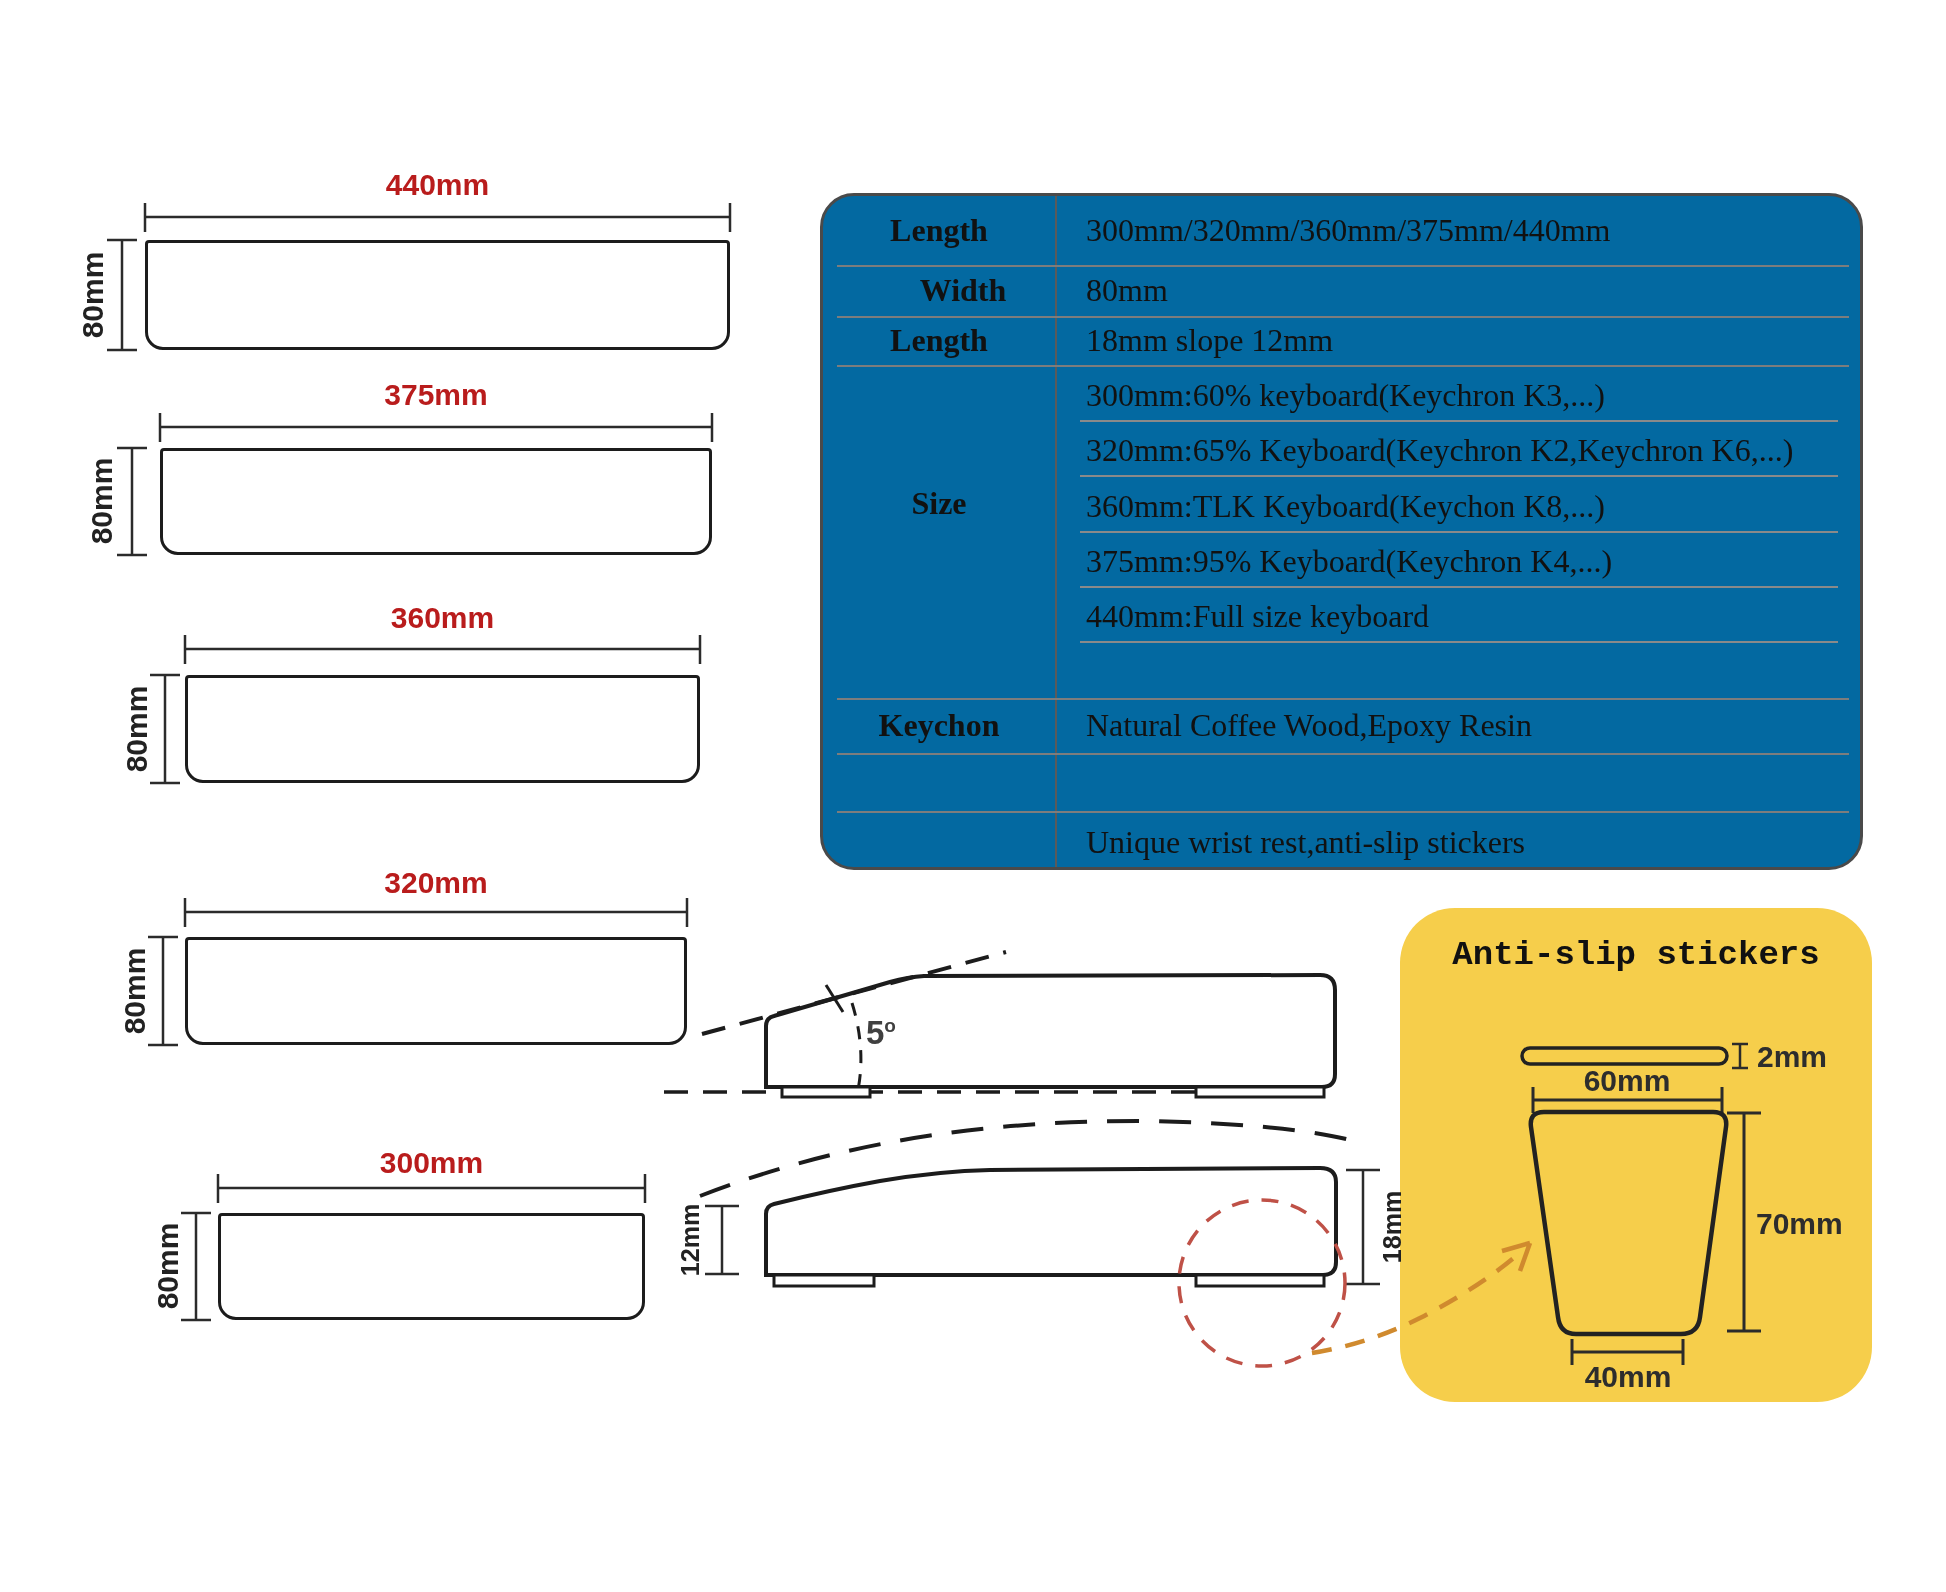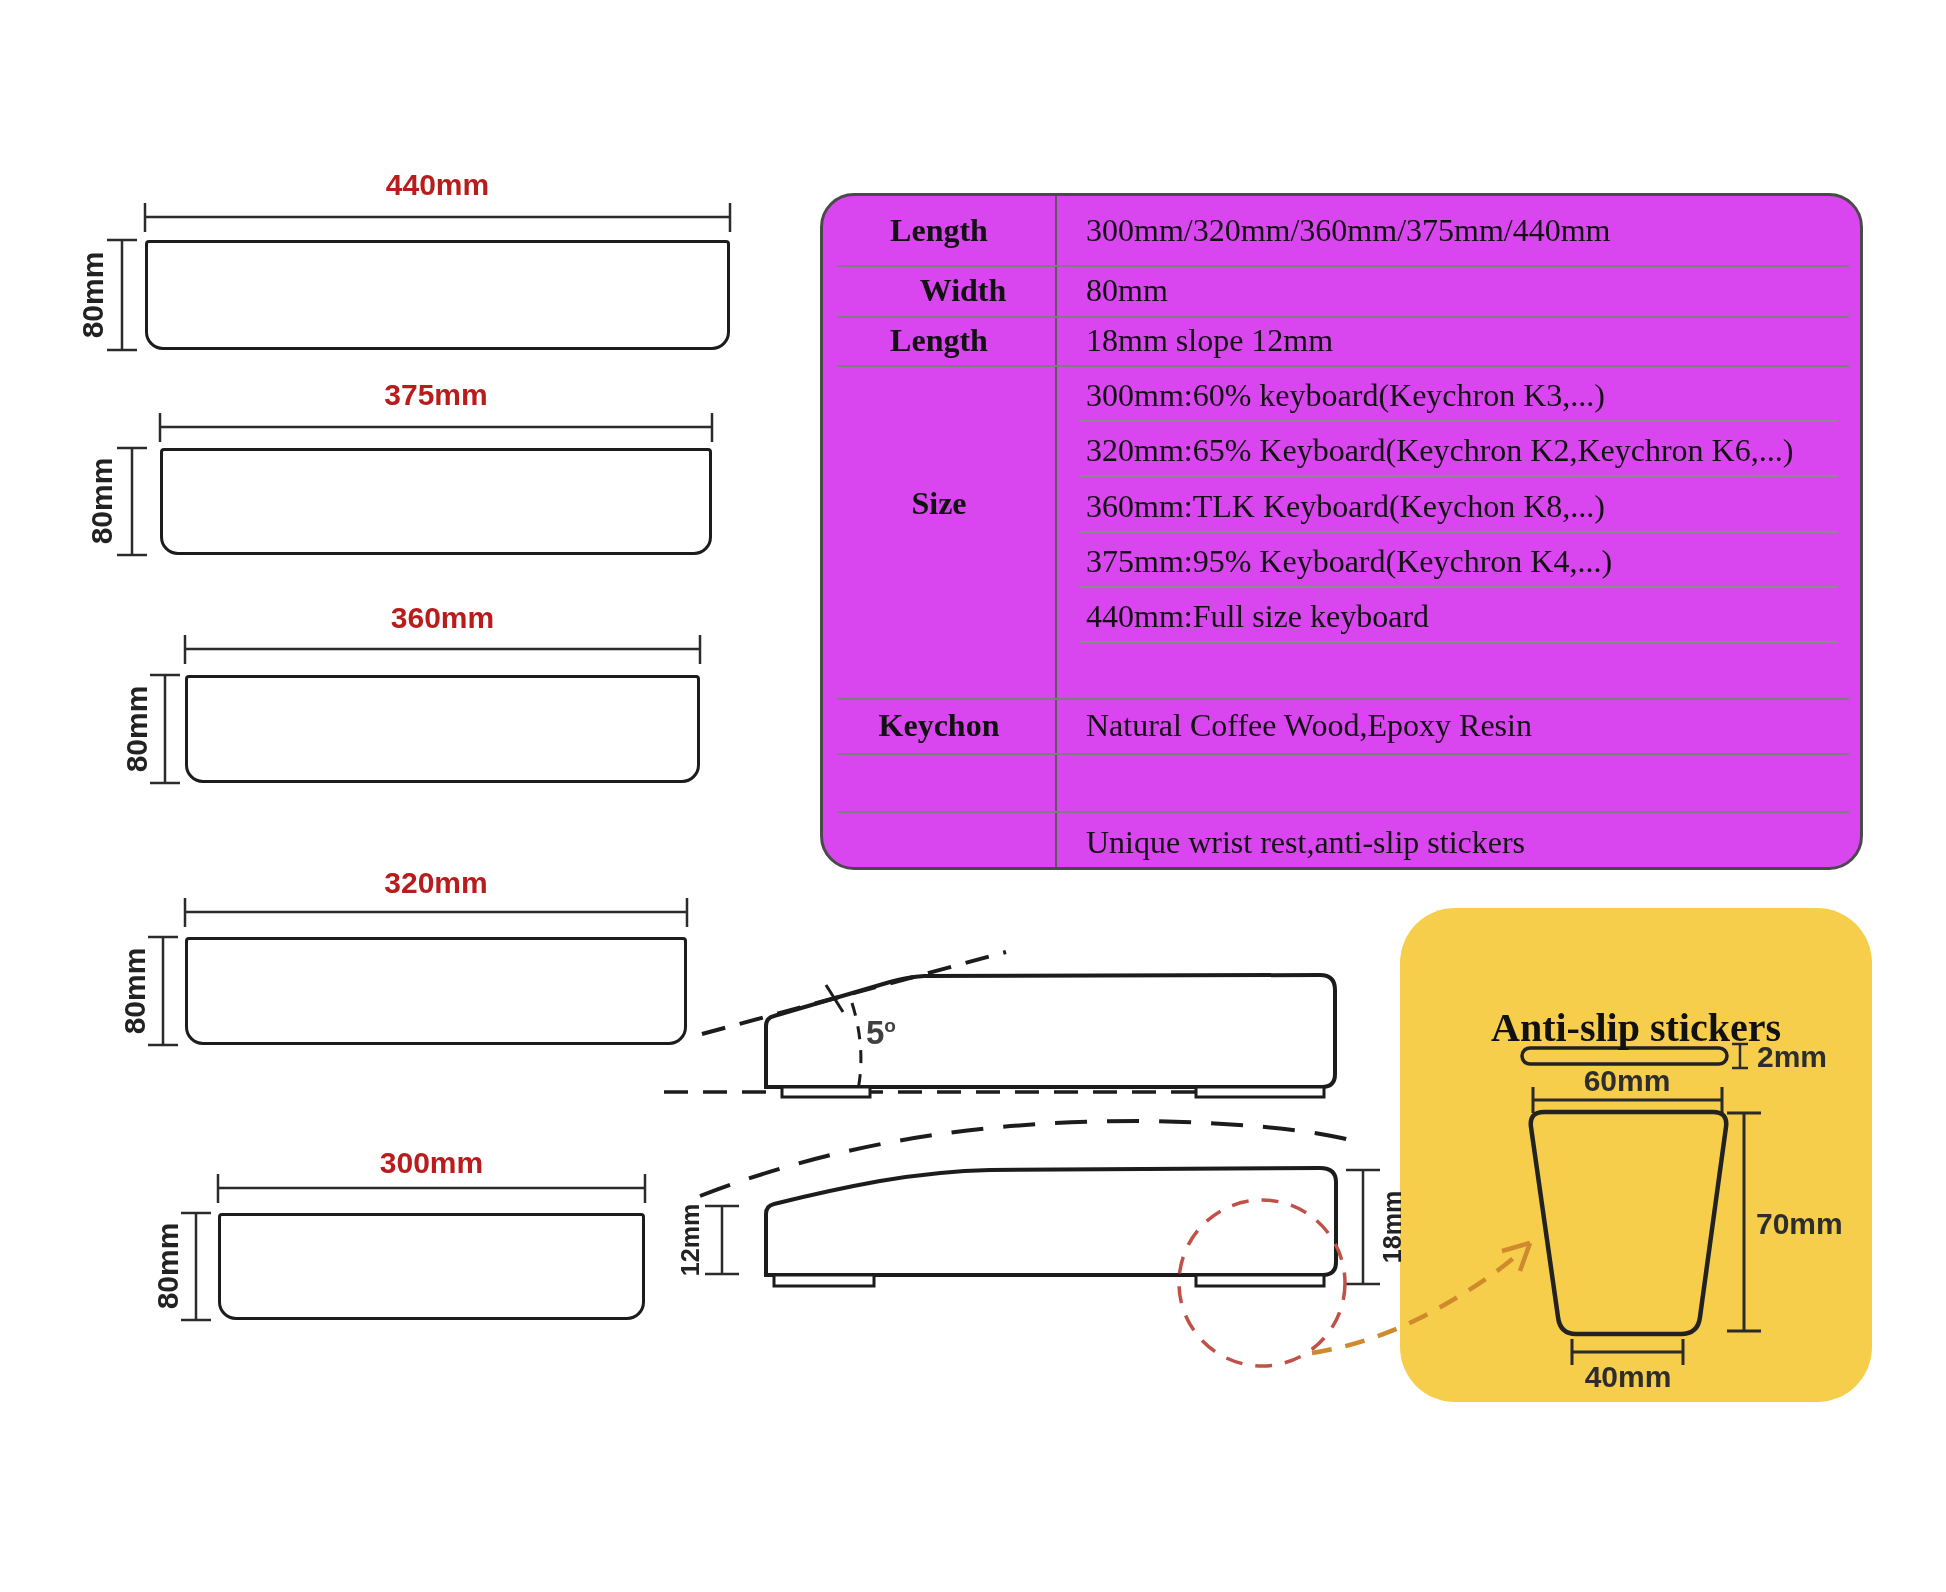--- a/index.html
+++ b/index.html
@@ -10,33 +10,33 @@
        border-radius:4px 4px 18px 18px;}
   .bar-label{position:absolute;height:36px;text-align:center;font-size:30px;font-weight:bold;color:#b91c1c;}
   .vlabel{position:absolute;width:110px;height:34px;text-align:center;font-size:30px;font-weight:bold;
           color:#222;transform:rotate(-90deg);line-height:34px;}
   .svlabel{position:absolute;width:110px;height:30px;text-align:center;font-size:25px;font-weight:bold;
            color:#222;transform:rotate(-90deg);line-height:30px;}
   .angle-label{position:absolute;font-size:33px;font-weight:600;color:#404040;}
   .angle-label sup{font-size:19px;}
   
   .spec-table{position:absolute;left:820px;top:193px;width:1043px;height:677px;box-sizing:border-box;
-              border:3px solid #4a4a4a;border-radius:34px;background:#d946ef;
+              border:3px solid #4a4a4a;border-radius:34px;background:#0369a1;
               font-family:"Liberation Serif","DejaVu Serif",serif;}
   .t-divider{position:absolute;left:232px;top:0;bottom:0;width:2px;background:#5a5a5a;}
   .t-sep{position:absolute;left:14px;width:1012px;height:2px;background:#7d7d7d;}
   .t-subsep{position:absolute;left:257px;width:758px;height:2px;background:#8a8a8a;}
   .t-label{position:absolute;left:0;width:232px;display:flex;align-items:center;justify-content:center;
            font-weight:bold;font-size:32px;color:#111;}
   .t-value{position:absolute;left:263px;width:770px;display:flex;align-items:center;
            font-size:32px;color:#111;}
   
   .panel{position:absolute;left:1400px;top:908px;width:472px;height:494px;border-radius:55px;}
-  .panel-title{position:absolute;left:1400px;top:1004px;width:472px;text-align:center;
-               font-family:Liberation Serif, serif;font-weight:bold;font-size:40px;color:#111;}
+  .panel-title{position:absolute;left:1400px;top:936px;width:472px;text-align:center;
+               font-family:Liberation Mono, monospace;font-weight:bold;font-size:34px;color:#111;}
   .panel-dim{position:absolute;font-size:30px;font-weight:bold;color:#2d2d2d;}
   svg{position:absolute;left:0;top:0;}
 </style>
 </head>
 <body>
 
 <div class="canvas">
 
   <div class="panel" style="background:#f6ce4b;"></div>
 

